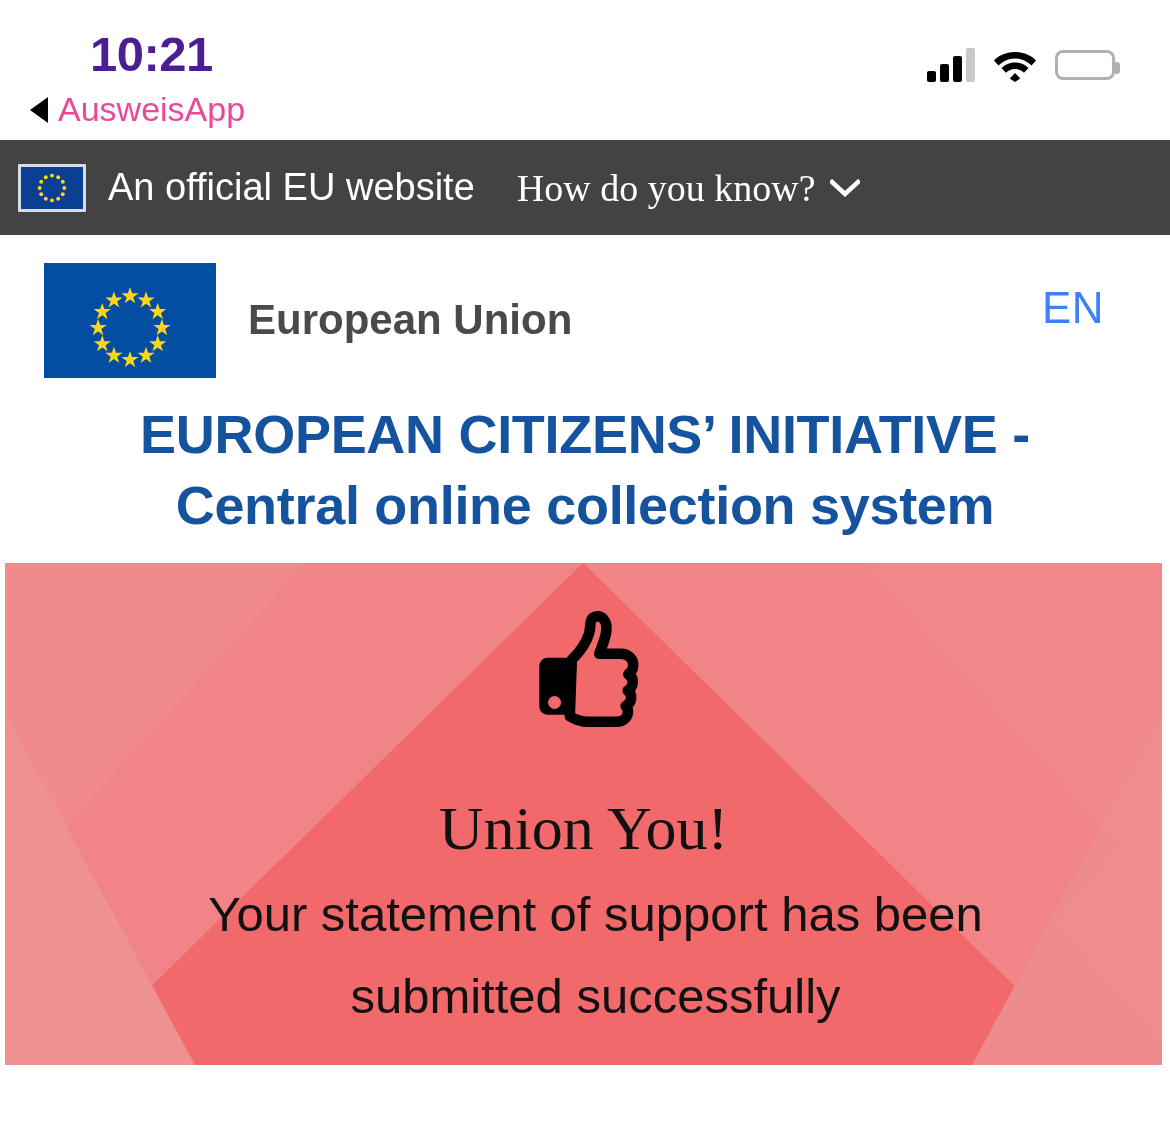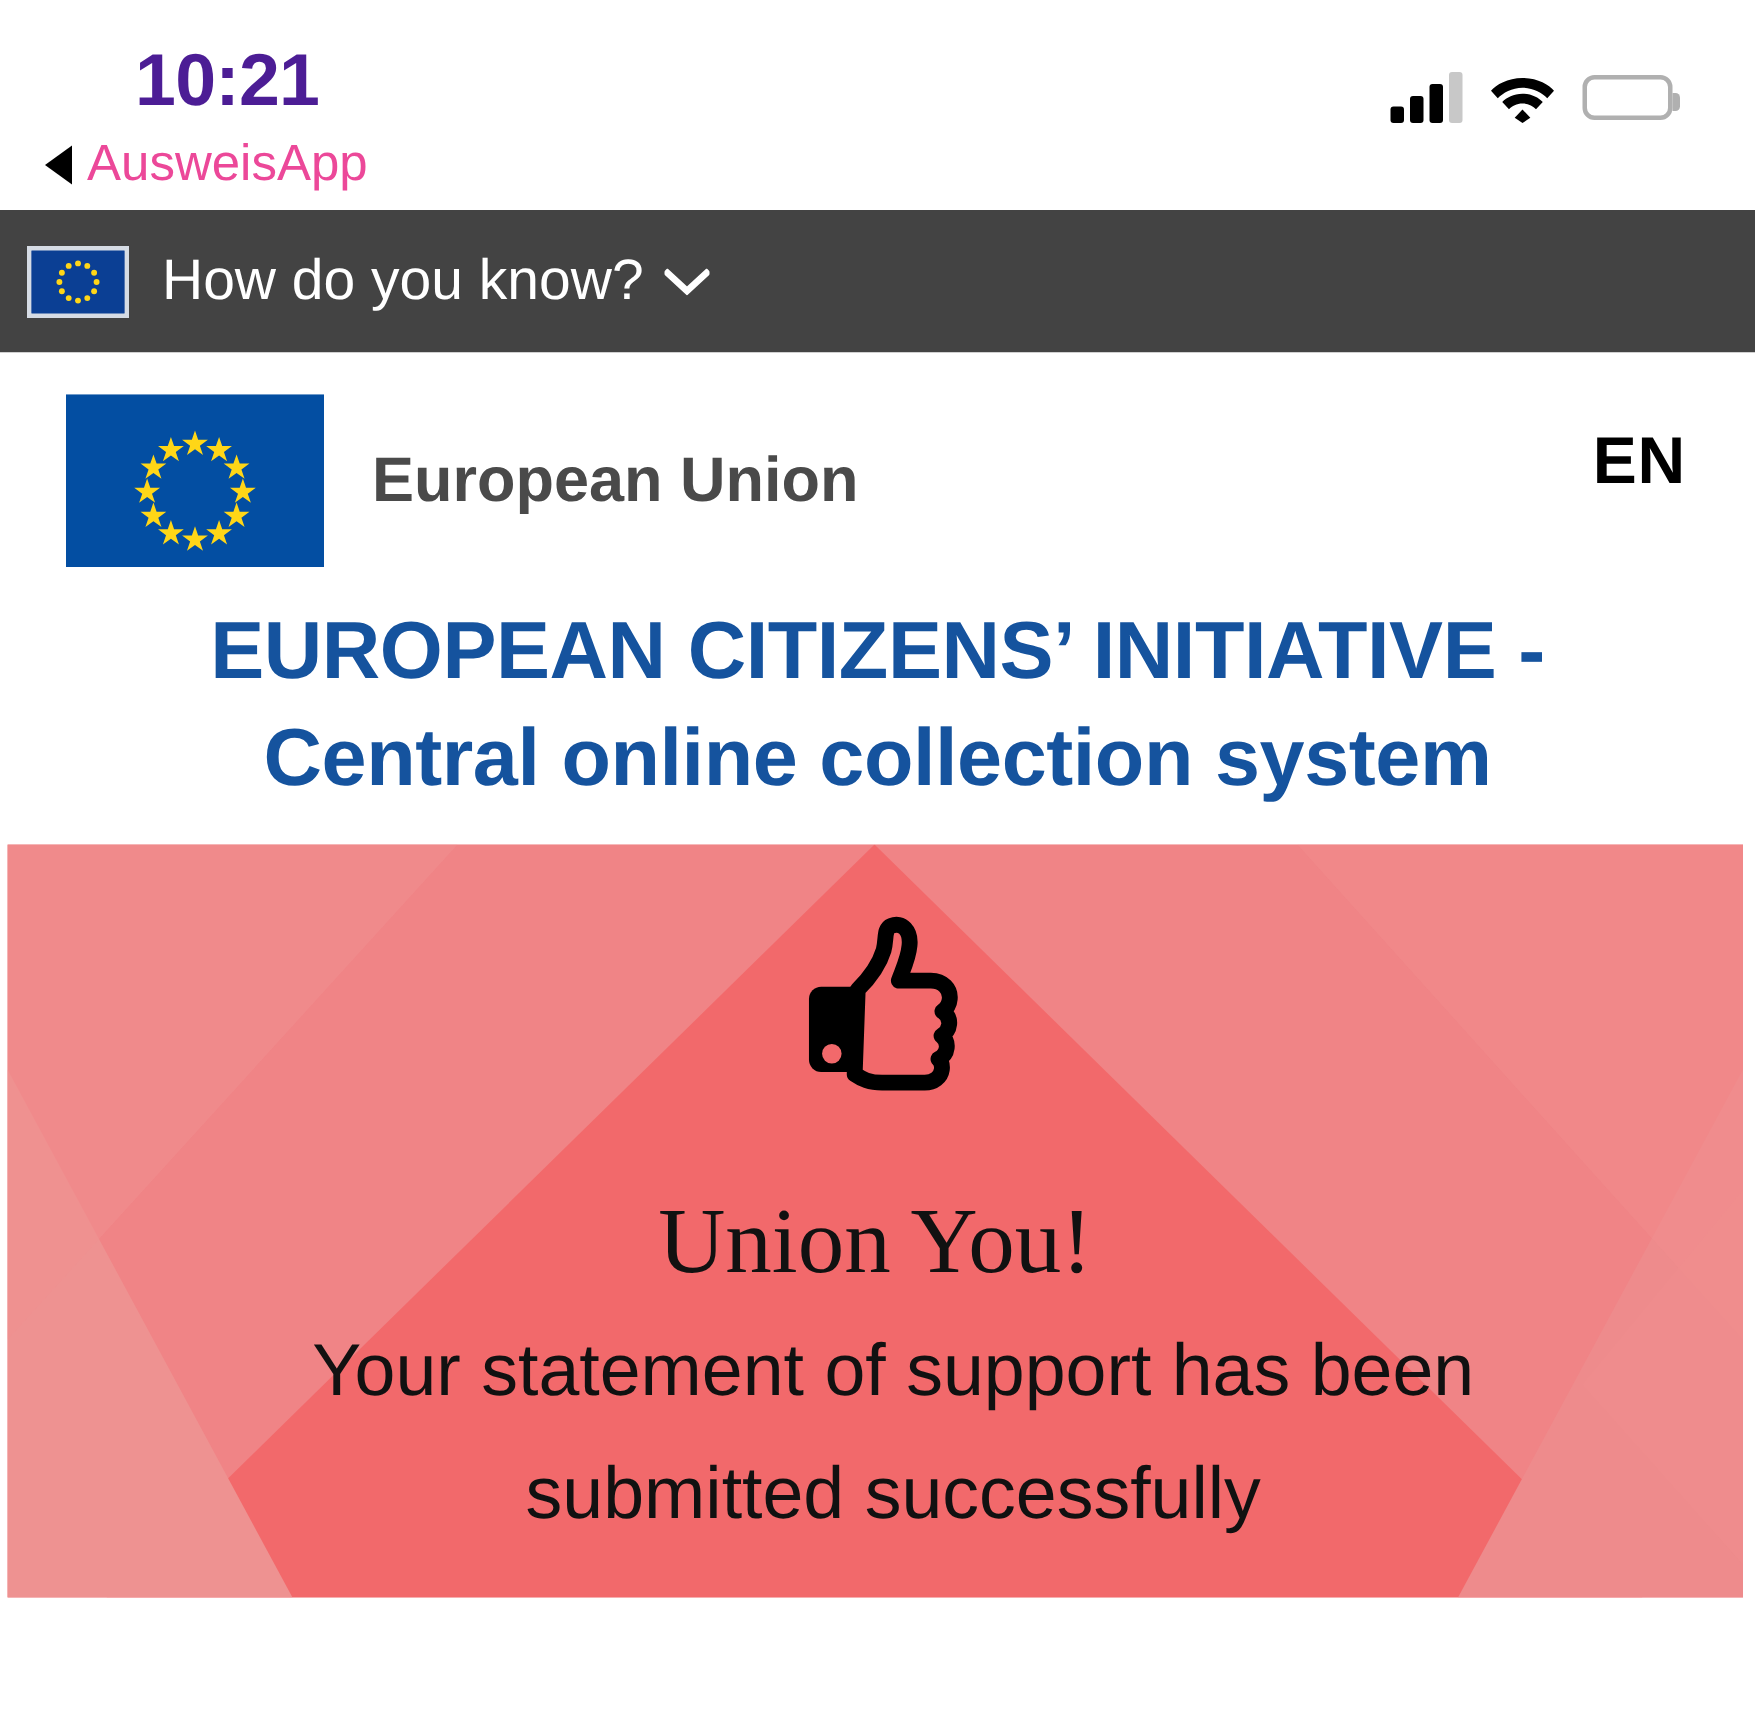--- a/index.html
+++ b/index.html
@@ -127,20 +127,22 @@
     font-weight: 400;
     white-space: nowrap;
   }
   .banner-how {
     display: flex;
     align-items: center;
     gap: 14px;
     font-size: 38px;
     color: #ffffff;
     white-space: nowrap;
+    margin-left: 20px;
+    font-family: Liberation Serif, serif;
   }
   .chev {
     width: 30px; height: 18px;
     display: block;
   }
 
   
   .site-header {
     height: 170px;
     background: #ffffff;
@@ -158,25 +160,25 @@
   .eu-logo svg { display: block; width: 100%; height: 100%; }
   .org-name {
     font-size: 42px;
     font-weight: 700;
     color: #4a4a4a;
     margin-left: 32px;
     white-space: nowrap;
   }
   .lang-switch {
     position: absolute;
-    right: 46px;
+    right: 66px;
     top: 48px;
     font-size: 44px;
-    font-weight: 700;
-    color: #000000;
+    font-weight: 400;
+    color: #3b82f6;
     letter-spacing: 0.5px;
   }
 
   
   .page-title {
     text-align: center;
     color: #15539e;
     font-size: 54px;
     font-weight: 700;
     line-height: 1.32;
@@ -277,20 +279,21 @@
             <circle cx="36" cy="30.4" r="1.9"></circle>
           <circle cx="30" cy="32" r="1.9"></circle>
             <circle cx="24" cy="30.4" r="1.9"></circle>
           <circle cx="19.6" cy="26" r="1.9"></circle>
             <circle cx="18" cy="20" r="1.9"></circle>
           <circle cx="19.6" cy="14" r="1.9"></circle>
             <circle cx="24" cy="9.6" r="1.9"></circle>
         </g>
       </svg>
     </span>
+    <span class="banner-text">An official EU website</span>
     <span class="banner-how">
       <span>How do you know?</span>
       <span>
         <svg class="chev" viewBox="0 0 30 18">
             <path d="M2 3 L15 15 L28 3" stroke="#fff" stroke-width="4.5" fill="none" stroke-linecap="square"></path>
           </svg>
       </span>
     </span>
   </div>
 

